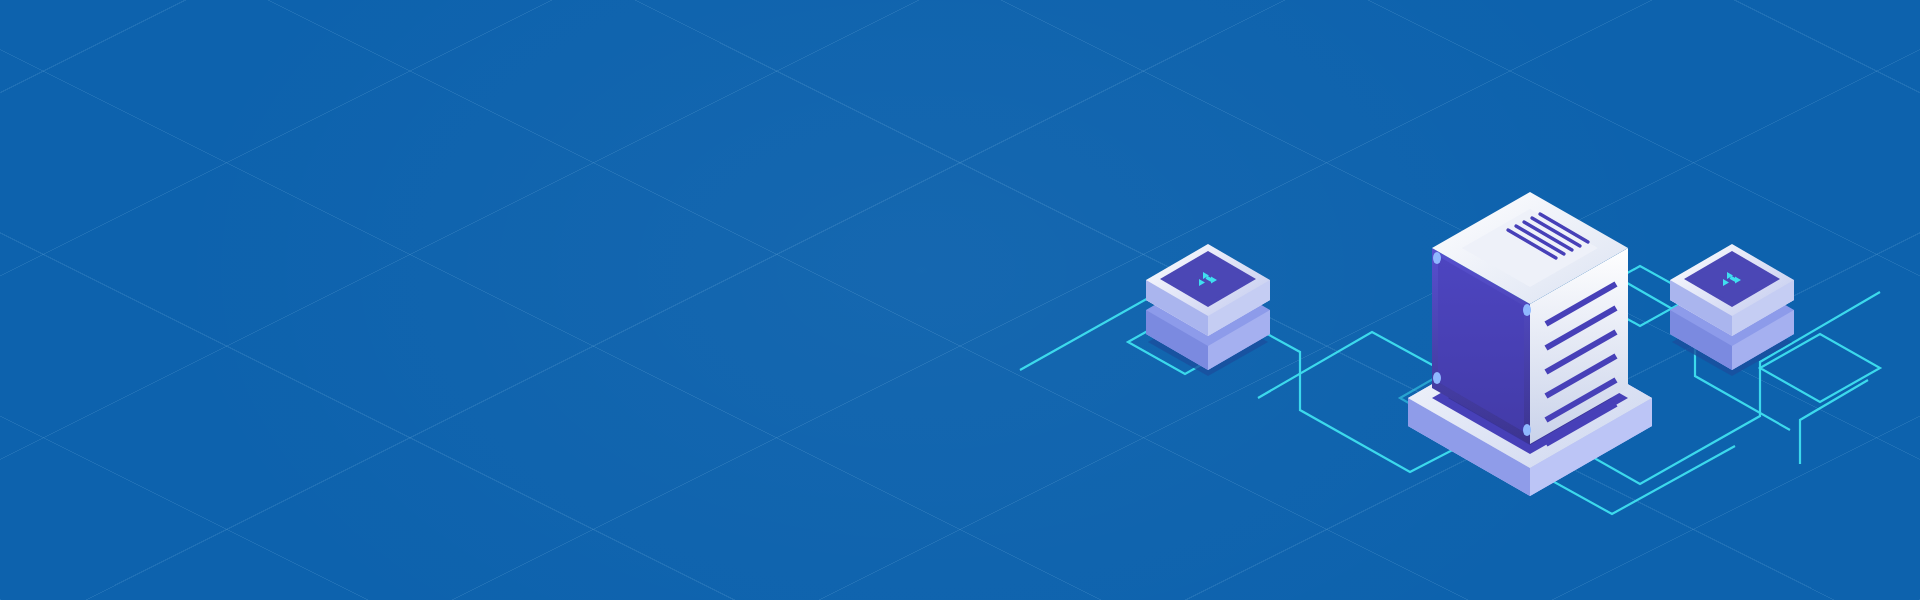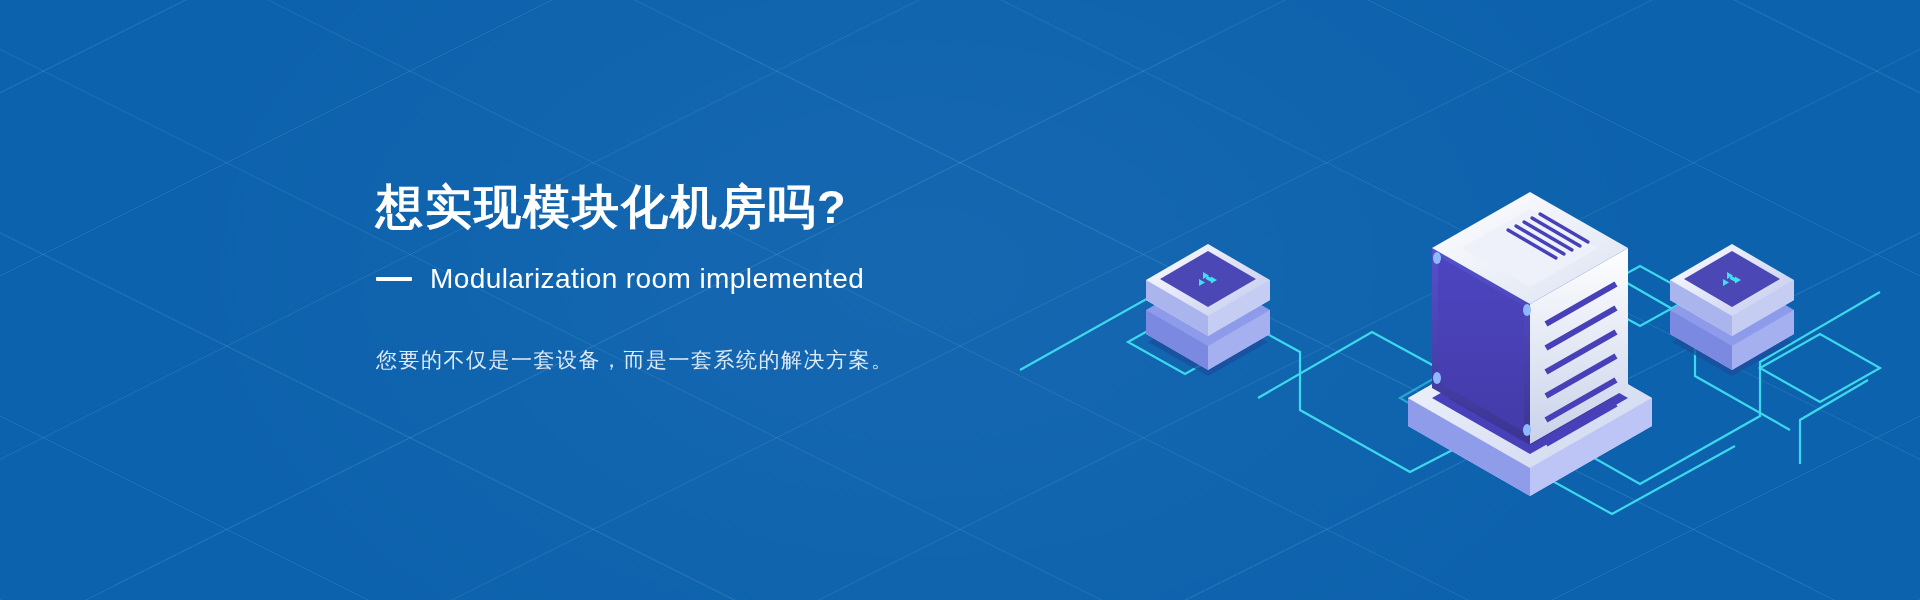--- a/index.html
+++ b/index.html
@@ -85,31 +85,20 @@
   .art svg{display:block;width:100%;height:100%;}
 </style>
 </head>
 <body>
 
 <div class="banner">
 
   <div class="bg-grid"></div>
   <div class="bg-vignette"></div>
 
-  <div class="copy">
-
-    <h1 class="headline">想实现模块化机房吗?</h1>
-
-    <div class="sub-row">
-      <span class="sub-dash"></span>
-      <span class="subtitle">Modularization room implemented</span>
-    </div>
-
-    <p class="body-text">您要的不仅是一套设备，而是一套系统的解决方案。</p>
-  </div>
 
   <div class="art">
     <svg viewBox="0 0 900 480" xmlns="http://www.w3.org/2000/svg">
       <defs>
         <linearGradient id="gFront" x1="0" y1="0" x2="0" y2="1">
           <stop offset="0%" stop-color="#ffffff"></stop>
           <stop offset="100%" stop-color="#c9d2ea"></stop>
         </linearGradient>
         <linearGradient id="gTop" x1="0" y1="0" x2="1" y2="1">
           <stop offset="0%" stop-color="#ffffff"></stop>

